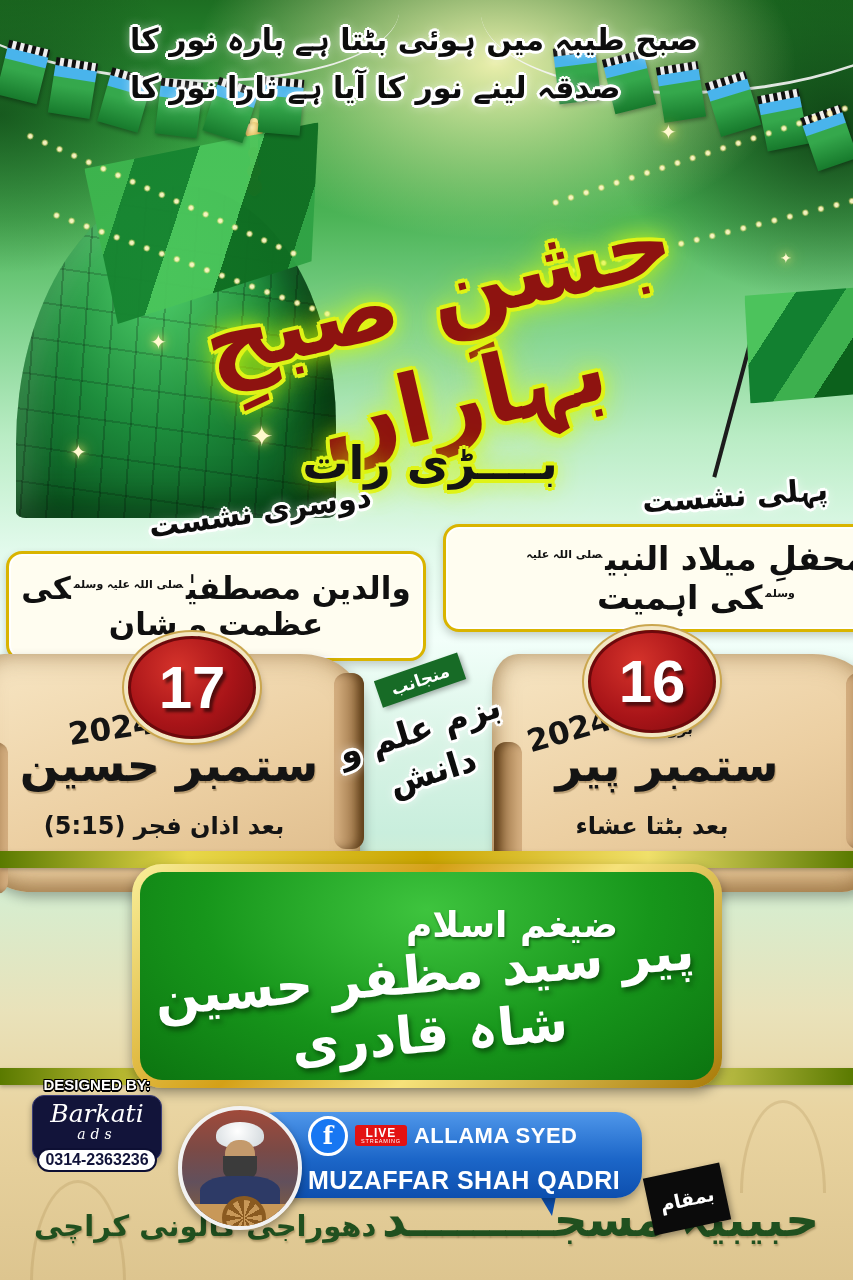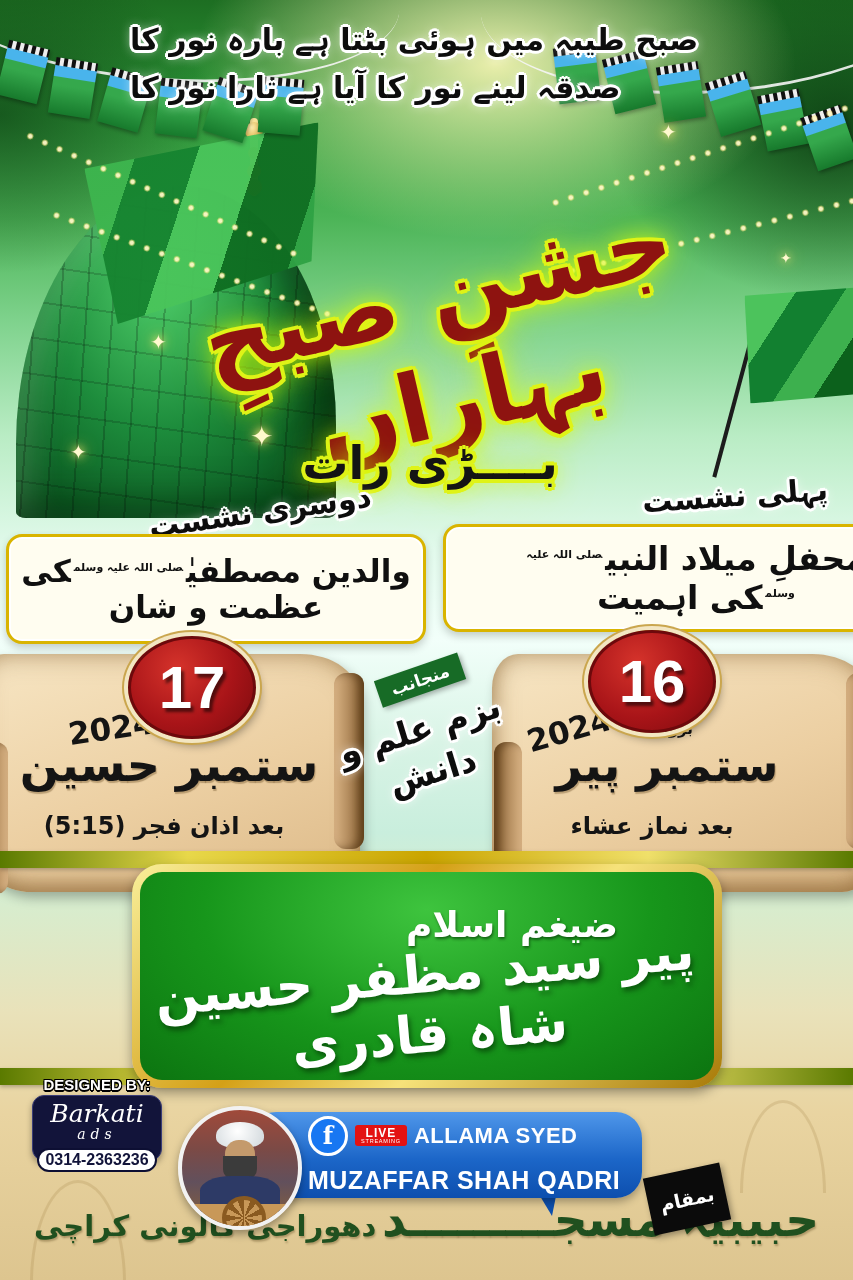--- a/index.html
+++ b/index.html
@@ -197,31 +197,31 @@
   <div class="abs subtitle rtl yglow">بــــڑی رات</div>
 
   <div class="abs session-label rtl oglow" style="left:620px;top:478px;width:230px;text-align:center;transform:rotate(-4deg);">پہلی نشست</div>
   <div class="abs sbox rtl" style="left:443px;top:524px;width:404px;height:102px;font-size:33px;padding-left:48px;">
     <div>
       <span>محفلِ میلاد النبی</span><span class="durood">صلی اللہ علیہ وسلم</span><span>کی اہمیت</span>
     </div>
   </div>
 
   <div class="abs session-label rtl oglow" style="left:140px;top:494px;width:240px;text-align:center;transform:rotate(-8deg);">دوسری نشست</div>
-  <div class="abs sbox rtl" style="left:6px;top:534px;width:414px;height:104px;font-size:31px;">
+  <div class="abs sbox rtl" style="left:6px;top:551px;width:414px;height:104px;font-size:31px;">
     <div>
       <span>والدین مصطفیٰ</span><span class="durood">صلی اللہ علیہ وسلم</span><span>کی عظمت و شان</span>
     </div>
   </div>
 
   <div class="abs scroll" style="left:492px;top:654px;width:380px;height:238px;">
     <div class="abs scroll-year" style="left:34px;top:58px;">2024</div>
     <div class="abs scroll-prefix rtl" style="left:168px;top:66px;">بروز</div>
     <div class="abs scroll-date rtl" style="left:0;right:30px;top:84px;text-align:center;">ستمبر پیر</div>
-    <div class="abs scroll-time rtl" style="left:0;right:60px;top:158px;text-align:center;">بعد نماز عشاء</div>
+    <div class="abs scroll-time rtl" style="left:0;right:60px;top:158px;text-align:center;">بعد بٹتا عشاء</div>
   </div>
   <div class="abs day-badge" style="left:588px;top:630px;">16</div>
 
   <div class="abs scroll" style="left:-22px;top:654px;width:382px;height:238px;">
     <div class="abs scroll-year" style="left:90px;top:56px;transform:rotate(-8deg);">2024</div>
     <div class="abs scroll-prefix rtl" style="left:196px;top:64px;">بروز</div>
     <div class="abs scroll-date rtl" style="left:30px;right:30px;top:84px;text-align:center;">ستمبر حسین</div>
     <div class="abs scroll-time rtl" style="left:30px;right:40px;top:158px;text-align:center;">بعد اذان فجر (5:15)</div>
   </div>
   <div class="abs day-badge" style="left:128px;top:636px;">17</div>

